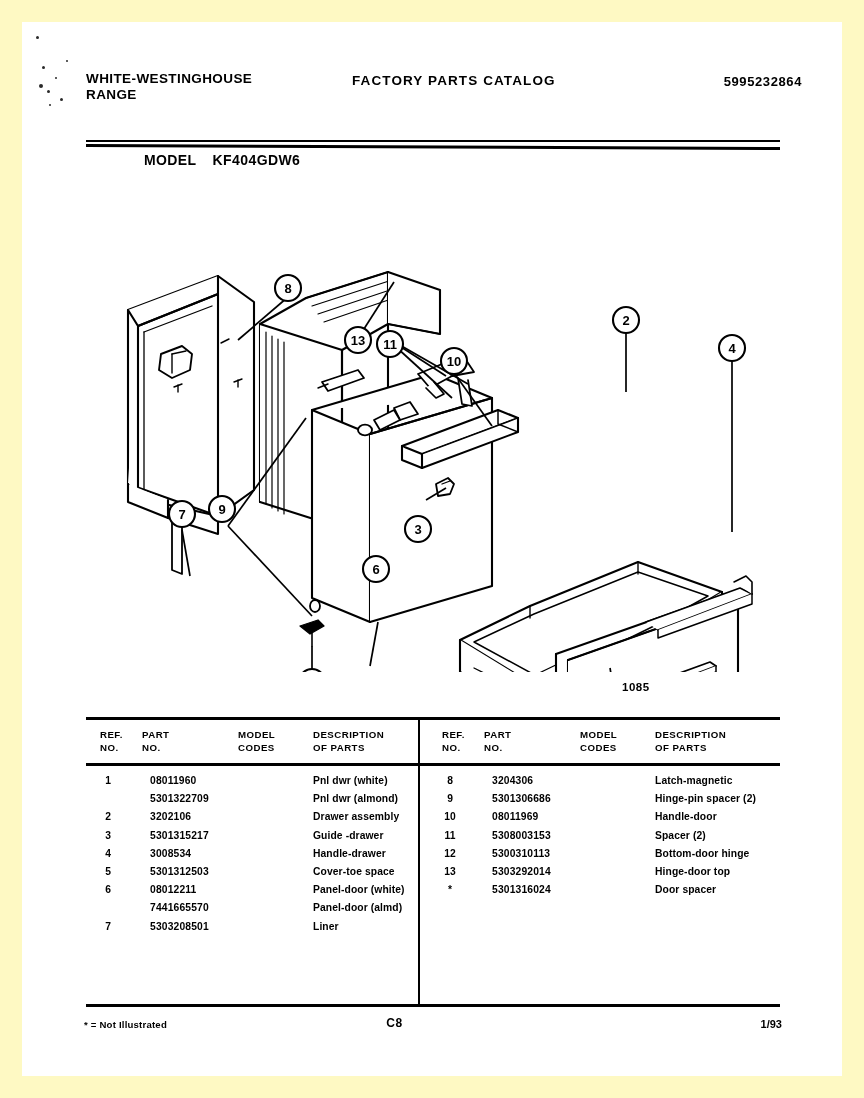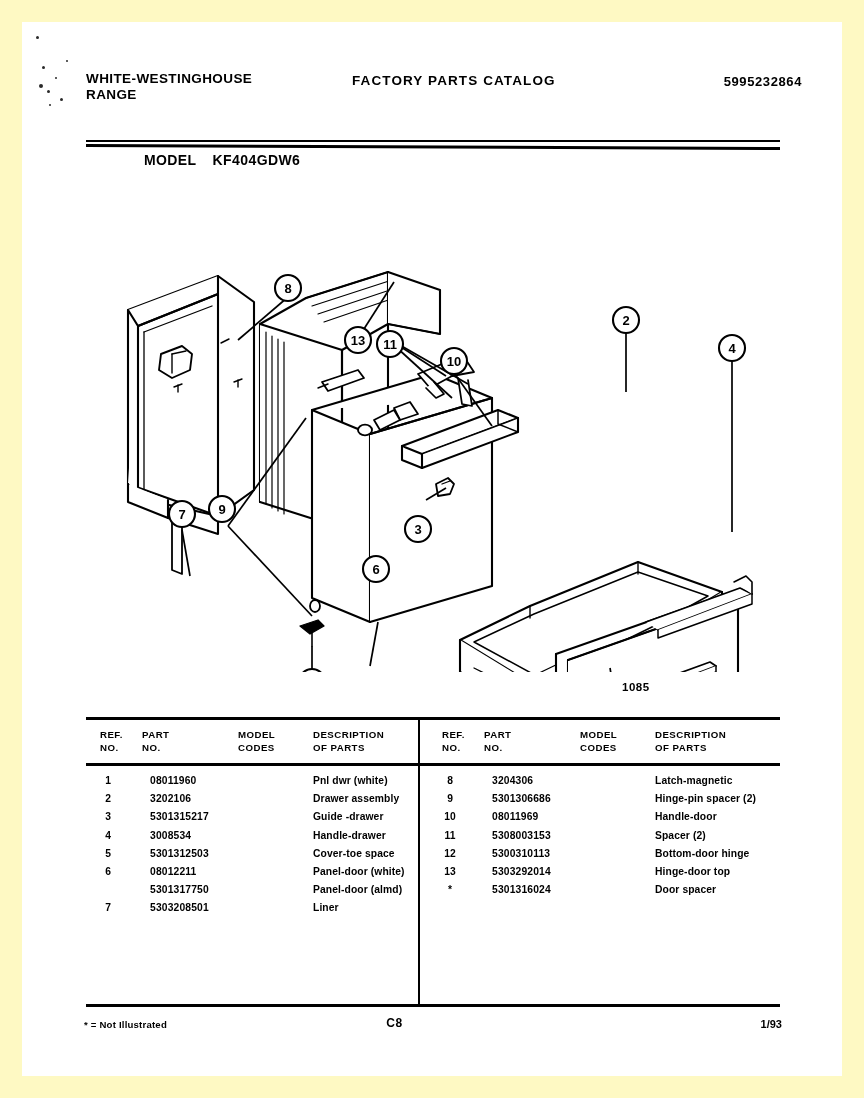--- a/index.html
+++ b/index.html
@@ -461,20 +461,26 @@
         <div class="col-head ch-desc">DESCRIPTION
 OF PARTS</div>
         <div class="rows" id="rows-left">
             <div class="prow">
               <div class="ref">1</div>
               <div class="pnum">08011960</div>
               <div class="mcode"></div>
               <div class="desc">Pnl dwr (white)</div>
             </div>
             <div class="prow">
+              <div class="ref"></div>
+              <div class="pnum">5301322709</div>
+              <div class="mcode"></div>
+              <div class="desc">Pnl dwr (almond)</div>
+            </div>
+            <div class="prow">
               <div class="ref">2</div>
               <div class="pnum">3202106</div>
               <div class="mcode"></div>
               <div class="desc">Drawer assembly</div>
             </div>
             <div class="prow">
               <div class="ref">3</div>
               <div class="pnum">5301315217</div>
               <div class="mcode"></div>
               <div class="desc">Guide -drawer</div>
@@ -492,21 +498,21 @@
               <div class="desc">Cover-toe space</div>
             </div>
             <div class="prow">
               <div class="ref">6</div>
               <div class="pnum">08012211</div>
               <div class="mcode"></div>
               <div class="desc">Panel-door (white)</div>
             </div>
             <div class="prow">
               <div class="ref"></div>
-              <div class="pnum">5301317750</div>
+              <div class="pnum">7441665570</div>
               <div class="mcode"></div>
               <div class="desc">Panel-door (almd)</div>
             </div>
             <div class="prow">
               <div class="ref">7</div>
               <div class="pnum">5303208501</div>
               <div class="mcode"></div>
               <div class="desc">Liner</div>
             </div>
           </div>

